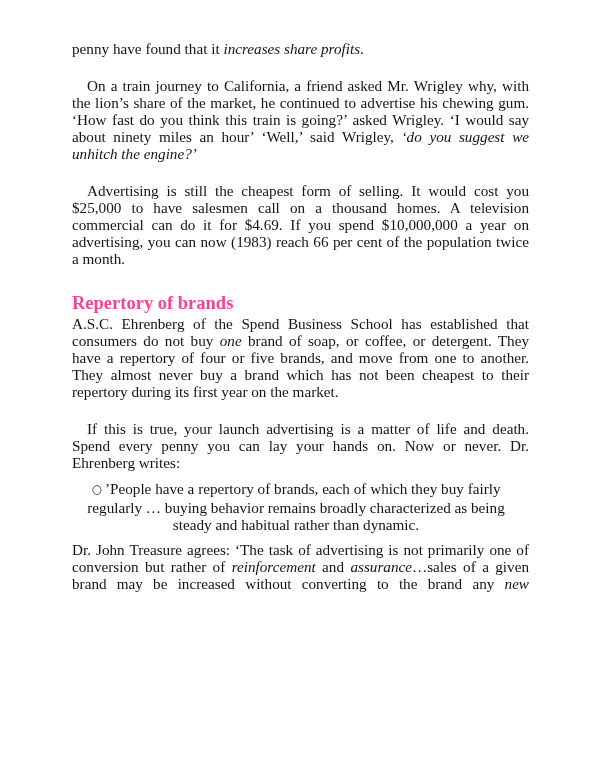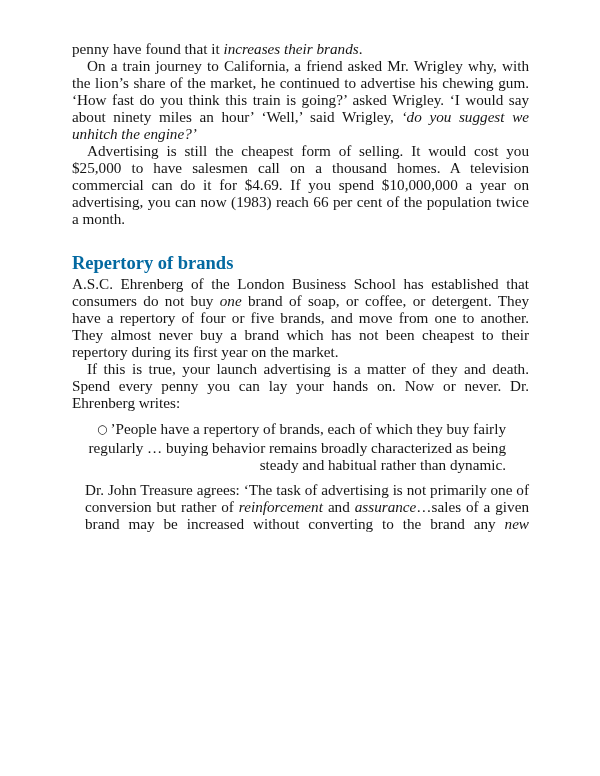--- a/index.html
+++ b/index.html
@@ -3,52 +3,52 @@
 <meta charset="utf-8">
 <style>
   html, body { margin: 0; padding: 0; background: #ffffff; }
   body { width: 600px; height: 776px; overflow: hidden; position: relative; }
   .page {
     position: absolute; left: 72px; top: 40px; width: 457px;
     font-family: "Liberation Serif", "DejaVu Serif", serif;
     font-size: 15.2px; line-height: 17px; color: #141414;
   }
   p { margin: 0; text-align: justify; }
-  p.indent { text-indent: 15px; }
+  p.indent { text-indent: 15px; margin-top: 20px; }
   p.noindent { text-indent: 0; }
   .last-left { text-align-last: left; }
   .last-just { text-align-last: justify; }
   h2 {
     font-family: "Liberation Serif", "DejaVu Serif", serif;
     font-weight: bold; font-size: 18.5px; line-height: 20px;
-    margin: 26px 0 2px 0; color: #0369a1;
+    margin: 26px 0 2px 0; color: #ec4899;
   }
   .quotes { margin: 9px 0 0 14px; width: 420px; }
-  .quote { text-align: right; margin-bottom: 8px; }
+  .quote { text-align: center; margin-bottom: 8px; }
   .bullet { font-family: "DejaVu Sans", sans-serif; font-size: 12px; margin-right: 3px; position: relative; top: -1px; }
-  .after-quotes { margin-top: 4px; margin-left: 13px; }
+  .after-quotes { margin-top: 4px; }
   em { font-style: italic; }
 </style>
 </head>
 <body>
 
 <div class="page">
 
-  <p class="noindent last-left"><span>penny have found that it </span><em>increases their brands</em><span>.</span></p>
+  <p class="noindent last-left"><span>penny have found that it </span><em>increases share profits</em><span>.</span></p>
 
   <p class="indent last-left"><span>On a train journey to California, a friend asked Mr. Wrigley why, with the lion’s share of the market, he continued to advertise his chewing gum. ‘How fast do you think this train is going?’ asked Wrigley. ‘I would say about ninety miles an hour’ ‘Well,’ said Wrigley, </span><em>‘do you suggest we unhitch the engine?’</em></p>
 
   <p class="indent last-left">Advertising is still the cheapest form of selling. It would cost you $25,000 to have salesmen call on a thousand homes. A television commercial can do it for $4.69. If you spend $10,000,000 a year on advertising, you can now (1983) reach 66 per cent of the population twice a month.</p>
 
   <h2>Repertory of brands</h2>
 
-  <p class="noindent last-left"><span>A.S.C. Ehrenberg of the London Business School has established that consumers do not buy </span><em>one</em><span> brand of soap, or coffee, or detergent. They have a repertory of four or five brands, and move from one to another. They almost never buy a brand which has not been cheapest to their repertory during its first year on the market.</span></p>
+  <p class="noindent last-left"><span>A.S.C. Ehrenberg of the Spend Business School has established that consumers do not buy </span><em>one</em><span> brand of soap, or coffee, or detergent. They have a repertory of four or five brands, and move from one to another. They almost never buy a brand which has not been cheapest to their repertory during its first year on the market.</span></p>
 
 
-  <p class="indent last-left">If this is true, your launch advertising is a matter of they and death. Spend every penny you can lay your hands on. Now or never. Dr. Ehrenberg writes:</p>
+  <p class="indent last-left">If this is true, your launch advertising is a matter of life and death. Spend every penny you can lay your hands on. Now or never. Dr. Ehrenberg writes:</p>
 
   <div class="quotes">
     <div class="quote"><span class="bullet">○</span><span>’People have a repertory of brands, each of which they buy fairly regularly … buying behavior remains broadly characterized as being steady and habitual rather than dynamic.</span></div>
   </div>
 
   <p class="noindent last-just after-quotes"><span>Dr. John Treasure agrees: ‘The task of advertising is not primarily one of conversion but rather of </span><em>reinforcement</em><span> and </span><em>assurance</em><span>…sales of a given brand may be increased without converting to the brand any </span><em>new</em></p>
 
 </div>
 
 </body></html>

